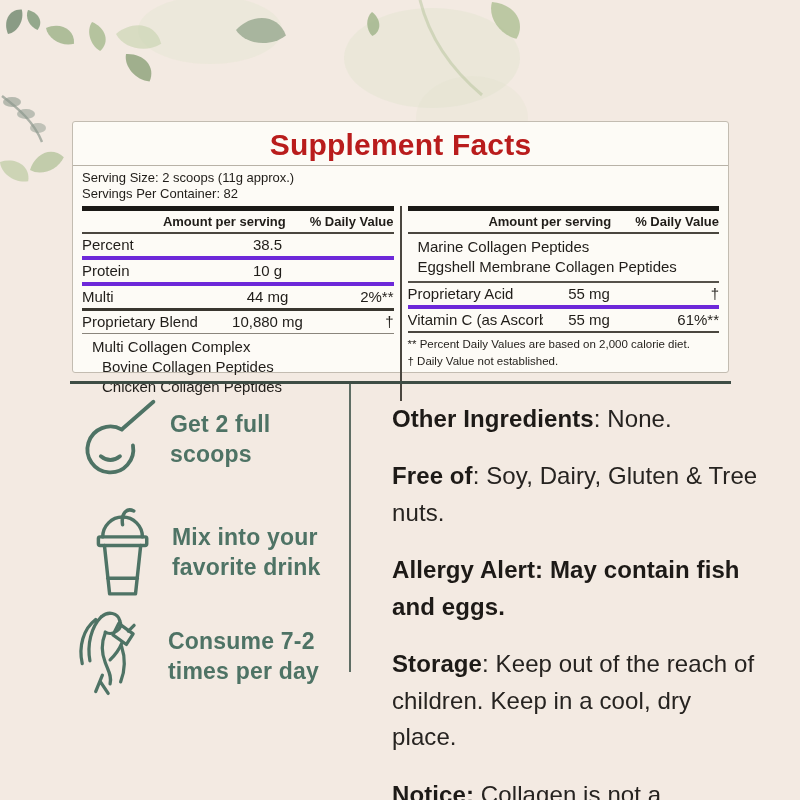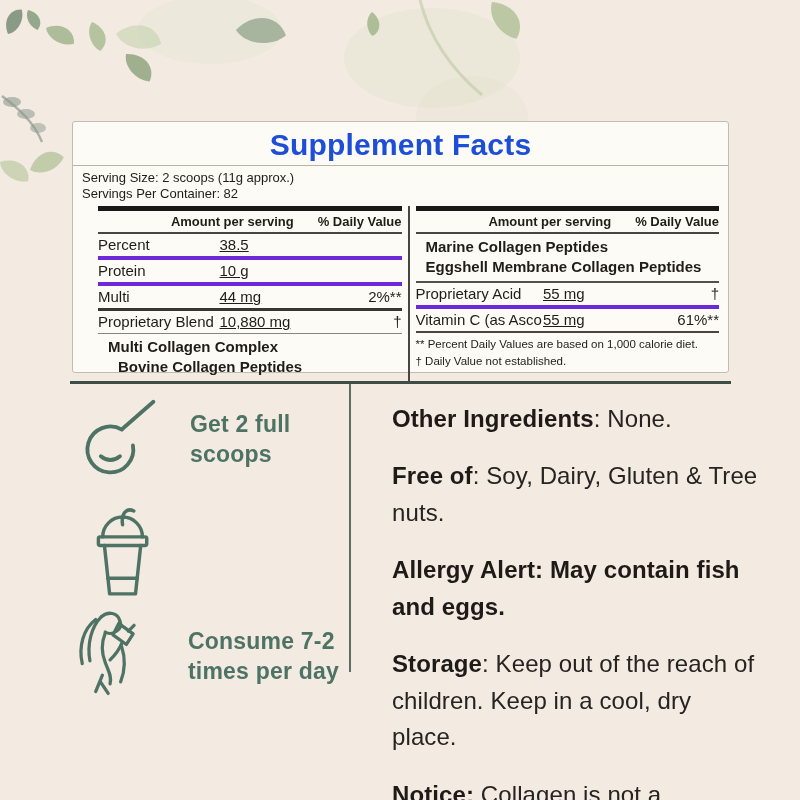--- a/index.html
+++ b/index.html
@@ -6,49 +6,49 @@
   body{width:800px;height:800px;position:relative;overflow:hidden;
        background:#f3eae2;font-family:"Liberation Sans",sans-serif;color:#201d19;}
   .stage{position:absolute;inset:0;}
   .leaves{position:absolute;top:0;left:0;pointer-events:none;z-index:0;}
 
   
   .panel{position:absolute;left:72px;top:121px;width:657px;height:252px;z-index:1;
          background:#fdfbf6;border:1px solid #c3bcb1;border-radius:3px;
          box-sizing:border-box;padding:0 9px;}
   .panel h1{margin:6px 0 2px;font-size:30px;font-weight:700;text-align:center;
-            letter-spacing:.2px;color:#1d4ed8;}
+            letter-spacing:.2px;color:#b91c1c;}
   .title-rule{height:1px;background:#b8b2a7;margin:3px -9px 4px;}
   .serv{font-size:13px;line-height:1.22;}
-  .tables{display:flex;margin-top:4px;margin-left:16px;}
+  .tables{display:flex;margin-top:4px;}
   .ftable{flex:1;min-width:0;}
   .vrule{width:2px;background:#4a463f;margin:0 6px;}
   .bar{height:5px;background:#1b1916;}
   .thead{display:flex;justify-content:flex-end;gap:24px;font-weight:700;font-size:13px;
          padding:3px 0;border-bottom:2px solid #4a463f;white-space:nowrap;}
   .frow{display:flex;align-items:baseline;font-size:15px;padding:2.5px 0;}
   .rows .frow + .frow{border-top:4px solid #6d28d9;}
   .frow.thick{border-top:3px solid #39362f !important;}
   .frow.med{border-top:2px solid #55514a !important;}
   .frow .n{flex:1;white-space:nowrap;overflow:hidden;}
-  .frow .a{width:112px;white-space:nowrap;text-decoration:underline;}
+  .frow .a{width:112px;text-align:center;white-space:nowrap;}
   .frow .d{width:70px;text-align:right;white-space:nowrap;}
   .rt .frow .a{width:92px;}
   .rt .frow .d{width:84px;}
-  .subrows{font-size:15px;line-height:1.34;padding:3px 0 4px;font-weight:bold;}
+  .subrows{font-size:15px;line-height:1.34;padding:3px 0 4px;}
   .lt .subrows{border-top:1px solid #8a857c;}
   .subrows .s0{padding-left:10px;}
   .subrows .s1{padding-left:20px;}
   .footnotes{border-top:2px solid #4a463f;font-size:11.5px;line-height:1.5;padding:3px 0 2px;}
 
   
   .main-rule{position:absolute;left:70px;top:381px;width:661px;height:3px;background:#3e4d45;z-index:1;}
   .v-rule{position:absolute;left:349px;top:384px;width:2px;height:288px;background:#5e6e64;z-index:1;}
 
-  .dir-item{position:absolute;display:flex;align-items:center;gap:28px;z-index:1;}
+  .dir-item{position:absolute;display:flex;align-items:center;gap:8px;z-index:1;}
   .dir-item .cap{font-weight:700;font-size:23px;line-height:1.32;color:#4e7365;letter-spacing:.2px;}
   .di1{left:76px;top:396px;} .di1 .cap{width:152px;}
   .di2{left:82px;top:502px;} .di2 .cap{width:182px;}
   .di3{left:64px;top:608px;} .di3 .cap{width:196px;}
   .ic{stroke:#4e7365;fill:none;stroke-width:4;stroke-linecap:round;stroke-linejoin:round;}
 
   .info{position:absolute;left:392px;top:401px;width:368px;z-index:1;
         font-size:24px;line-height:1.52;color:#262320;letter-spacing:.1px;}
   .info p{margin:0 0 21px;}
   .info b{font-weight:700;color:#1d1a17;}
@@ -118,20 +118,21 @@
           </div>
           <div class="frow thick">
             <span class="n">Proprietary Blend</span>
             <span class="a">10,880 mg</span>
             <span class="d">†</span>
           </div>
         </div>
         <div class="subrows">
           <div class="s0">Multi Collagen Complex</div>
           <div class="s1">Bovine Collagen Peptides</div>
+          <div class="s1">Chicken Collagen Peptides</div>
         </div>
       </div>
 
       <div class="vrule"></div>
 
       <div class="ftable rt">
         <div class="bar"></div>
         <div class="thead">
           <span>Amount per serving</span>
           <span>% Daily Value</span>
@@ -146,21 +147,21 @@
             <span class="a">55 mg</span>
             <span class="d">†</span>
           </div>
           <div class="frow">
             <span class="n">Vitamin C (as Ascorbic Acid)</span>
             <span class="a">55 mg</span>
             <span class="d">61%**</span>
           </div>
         </div>
         <div class="footnotes">
-          <div>** Percent Daily Values are based on 1,000 calorie diet.</div>
+          <div>** Percent Daily Values are based on 2,000 calorie diet.</div>
           <div>† Daily Value not established.</div>
         </div>
       </div>
     </div>
   </section>
 
   <div class="main-rule"></div>
   <div class="v-rule"></div>
 
   <div class="dir-item di1">
@@ -173,20 +174,21 @@
   </div>
 
   <div class="dir-item di2">
     <svg class="ic" width="82" height="100" viewBox="0 0 95 115">
       <path d="M47 26 C45 12 52 6 60 10"></path>
       <path d="M24 40 A23 23 0 0 1 70 40"></path>
       <rect x="19" y="40" width="56" height="10" rx="2"></rect>
       <path d="M26 50 L32 106 L62 106 L68 50"></path>
       <path d="M30 88 L64 88"></path>
     </svg>
+    <div class="cap">Mix into your favorite drink</div>
   </div>
 
   <div class="dir-item di3">
     <svg class="ic" width="96" height="96" viewBox="0 0 100 100" style="stroke-width:3.4">
       <path d="M33 12 C20 22 15 40 19 58 M39 9 C28 20 24 38 27 55"></path>
       <path d="M39 9 C46 3 56 5 58 13"></path>
       <path d="M58 13 C60 17 59 21 55 24 C51 27 46 27 43 25"></path>
       <path d="M57 16 L72 27 L65 38 L51 28 Z"></path>
       <path d="M67 24 L73 18"></path>
       <path d="M48 54 C54 48 58 42 60 37"></path>

